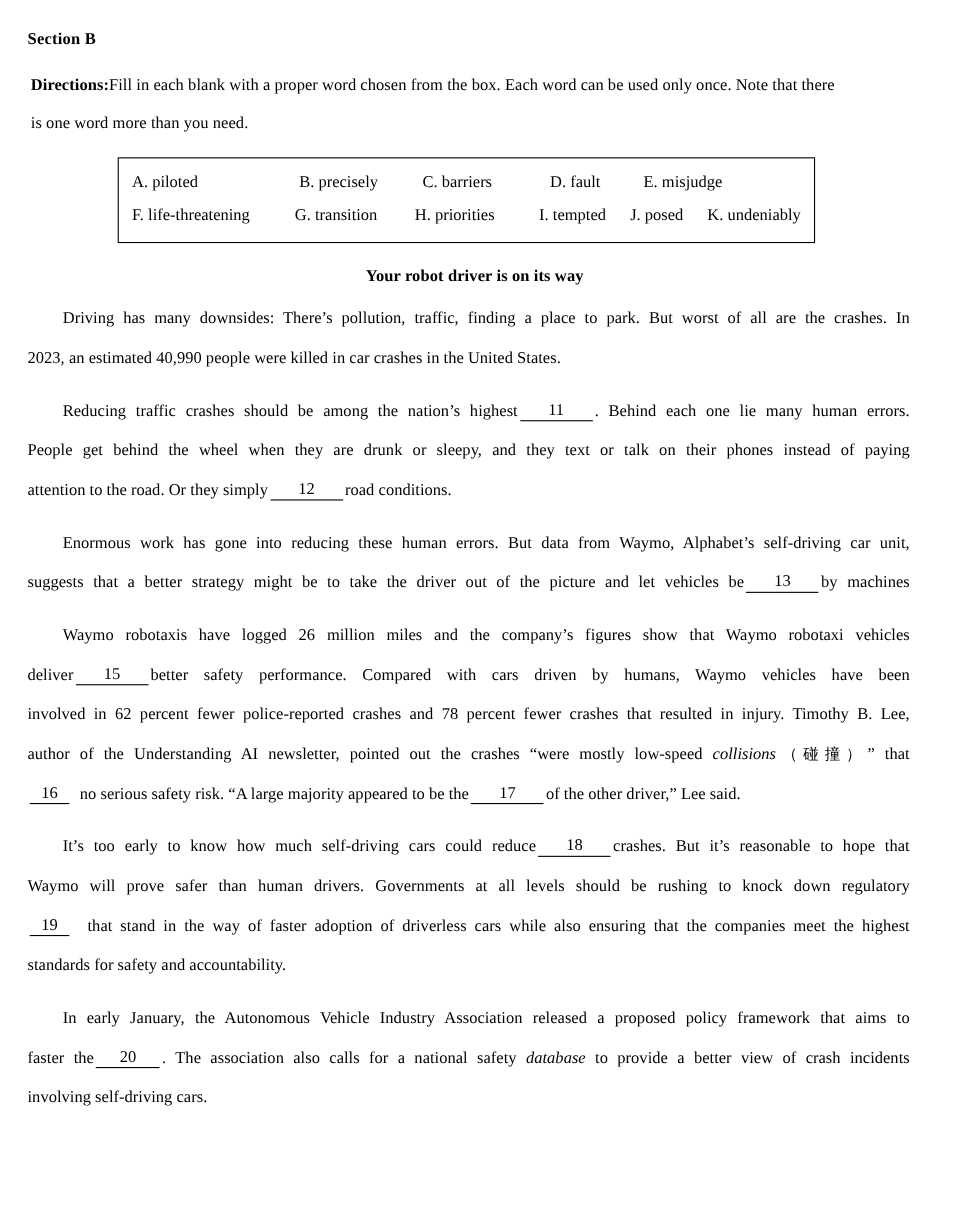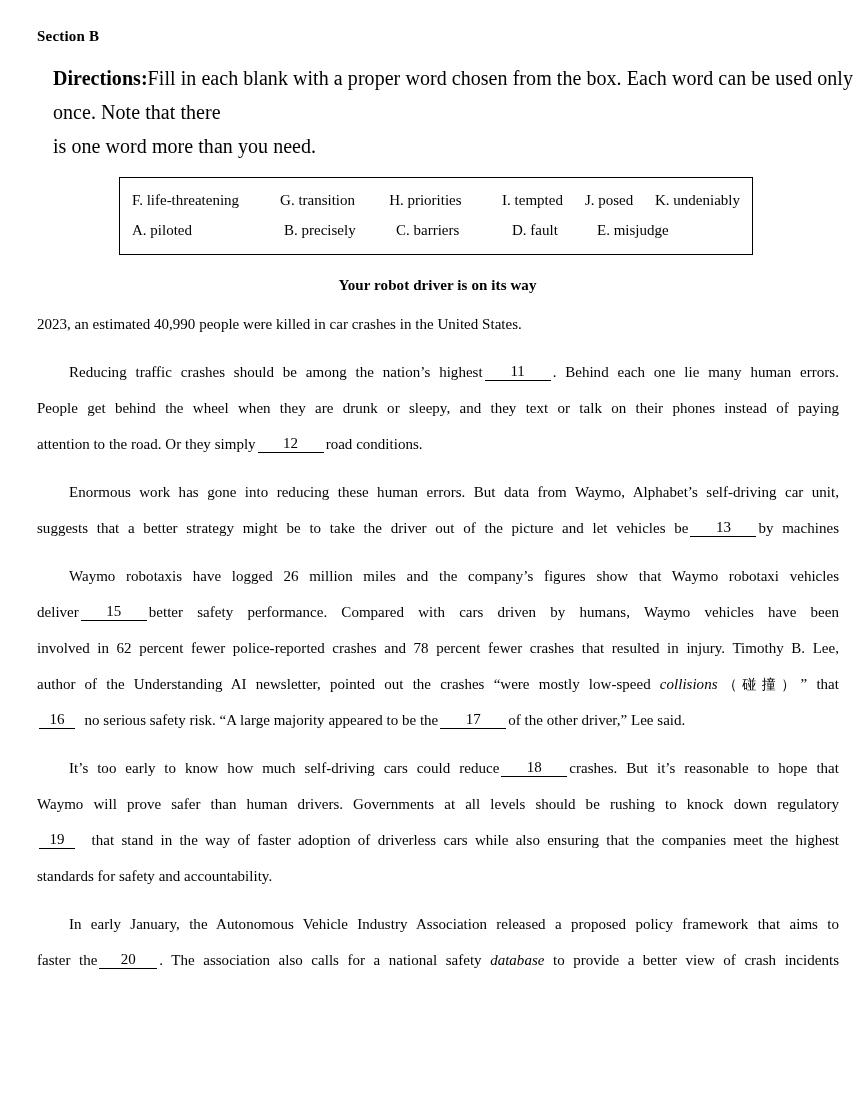--- a/index.html
+++ b/index.html
@@ -12,36 +12,36 @@
     height: 1100px;
     font-family: "Liberation Serif", "DejaVu Serif", serif;
     color: #000000;
     -webkit-font-smoothing: none;
   }
   .page {
     position: relative;
     width: 868px;
     height: 1100px;
     box-sizing: border-box;
-    padding: 20px 30px 0 37px;
+    padding: 20px 30px 0 25px;
     overflow: hidden;
   }
 
   .section-title {
     font-weight: bold;
     font-size: 15px;
     letter-spacing: 0.2px;
     margin: 6px 0 0 0;
     line-height: 1.4;
   }
 
   .directions {
-    font-size: 20px;
+    font-size: 15px;
     line-height: 34px;
-    margin: 14px 0 0 16px;
+    margin: 14px 0 0 3px;
     text-align: justify;
     text-justify: inter-word;
     width: 800px;
     letter-spacing: 0.05px;
   }
   .directions .lead {
     font-weight: bold;
   }
   .directions .dline2 {
     display: block;
@@ -141,40 +141,41 @@
 <div class="page">
 
   <div class="section-title">Section B</div>
 
   <div class="directions">
     <span class="lead">Directions:</span><span>Fill in each blank with a proper word chosen from the box. Each word can be used only once. Note that there</span>
     <span class="dline2">is one word more than you need.</span>
   </div>
 
   <div class="wordbank">
+    <div class="wb-row row1">
+      <span class="cell c0">A. piloted</span>
+      <span class="cell c1">B. precisely</span>
+      <span class="cell c2">C. barriers</span>
+      <span class="cell c3">D. fault</span>
+      <span class="cell c4">E. misjudge</span>
+    </div>
     <div class="wb-row row2">
       <span class="cell c0">F. life-threatening</span>
       <span class="cell c1">G. transition</span>
       <span class="cell c2">H. priorities</span>
       <span class="cell c3">I. tempted</span>
       <span class="cell c4">J. posed</span>
       <span class="cell c5">K. undeniably</span>
     </div>
-    <div class="wb-row row1">
-      <span class="cell c0">A. piloted</span>
-      <span class="cell c1">B. precisely</span>
-      <span class="cell c2">C. barriers</span>
-      <span class="cell c3">D. fault</span>
-      <span class="cell c4">E. misjudge</span>
-    </div>
   </div>
 
   <div class="passage-title">Your robot driver is on its way</div>
 
   <div class="para">
+    <span class="ln"><span class="indent"></span><span>Driving has many downsides: There’s pollution, traffic, finding a place to park. But worst of all are the crashes. In</span></span>
     <span class="ln last">2023, an estimated 40,990 people were killed in car crashes in the United States.</span>
   </div>
 
   <div class="para">
     <span class="ln"><span class="indent"></span><span>Reducing traffic crashes should be among the nation’s highest</span><span class="blank w-wide">11</span><span>. Behind each one lie many human errors.</span></span>
     <span class="ln">People get behind the wheel when they are drunk or sleepy, and they text or talk on their phones instead of paying</span>
     <span class="ln last"><span>attention to the road. Or they simply</span><span class="blank w-wide">12</span><span>road conditions.</span></span>
   </div>
 
   <div class="para">
@@ -193,17 +194,18 @@
   <div class="para">
     <span class="ln"><span class="indent"></span><span>It’s too early to know how much self-driving cars could reduce</span><span class="blank w-wide">18</span><span>crashes. But it’s reasonable to hope that</span></span>
     <span class="ln">Waymo will prove safer than human drivers. Governments at all levels should be rushing to knock down regulatory</span>
     <span class="ln"><span class="blank w-narrow">19</span>&nbsp;&nbsp;<span>that stand in the way of faster adoption of driverless cars while also ensuring that the companies meet the highest</span></span>
     <span class="ln last">standards for safety and accountability.</span>
   </div>
 
   <div class="para">
     <span class="ln"><span class="indent"></span><span>In early January, the Autonomous Vehicle Industry Association released a proposed policy framework that aims to</span></span>
     <span class="ln"><span>faster the</span><span class="blank w-mid">20</span><span>. The association also calls for a national safety </span><span class="ital">database</span><span> to provide a better view of crash incidents</span></span>
+    <span class="ln last">involving self-driving cars.</span>
   </div>
 
   <div class="footer-space"></div>
 
 </div>
 
 </body></html>

